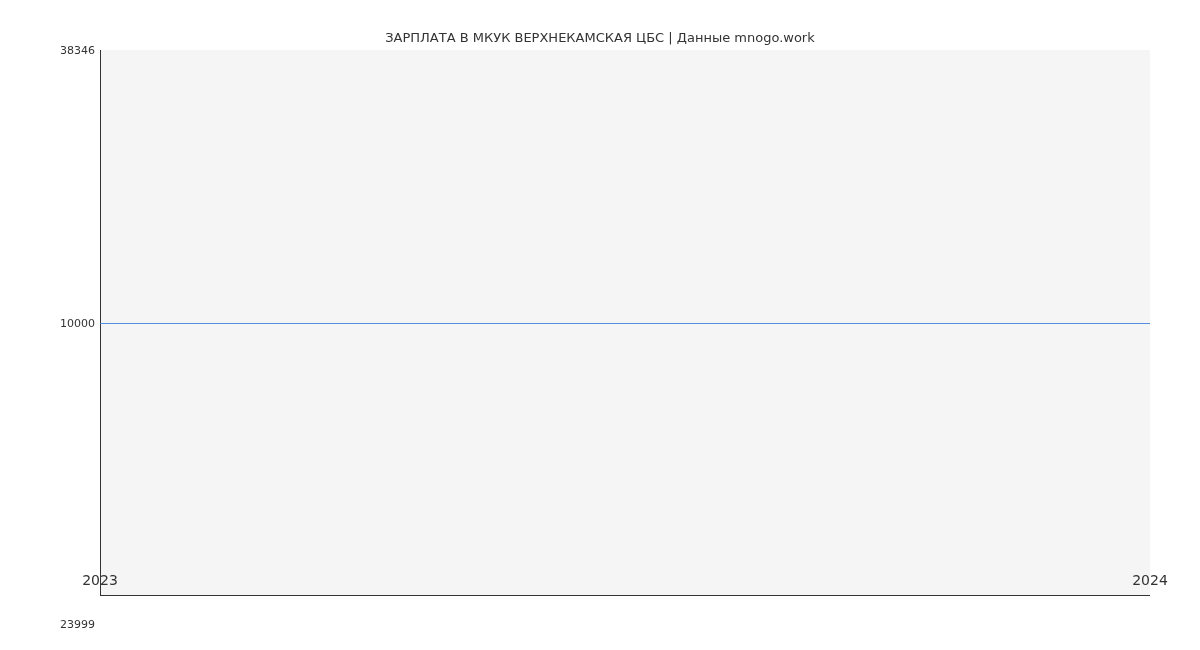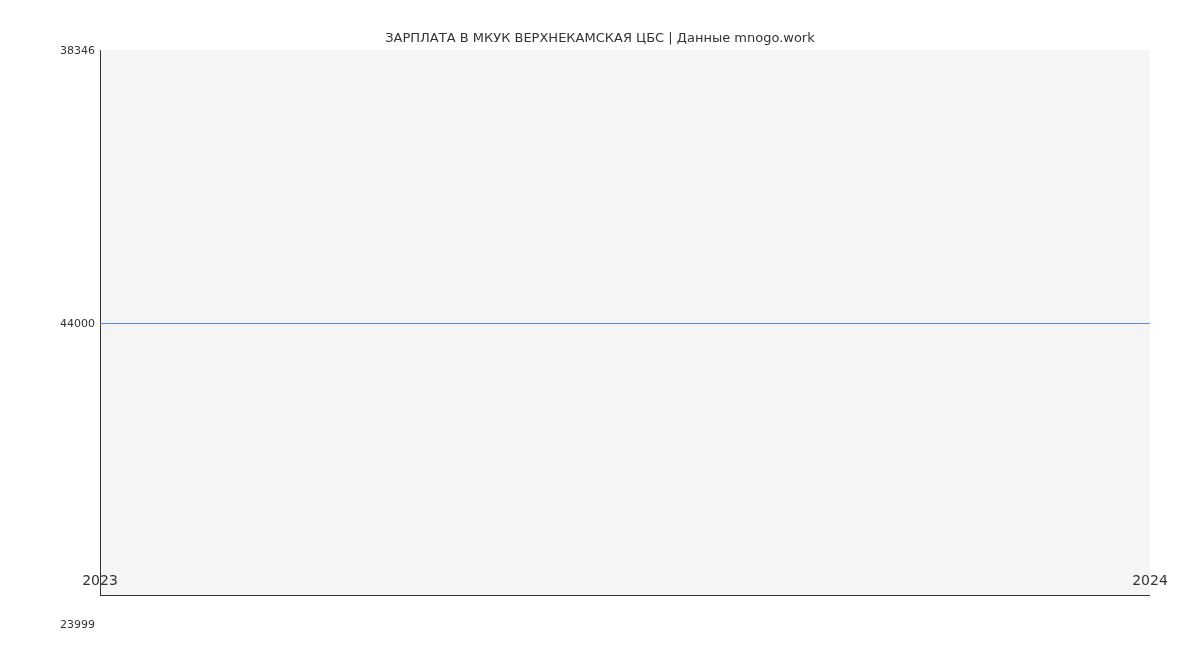--- a/index.html
+++ b/index.html
@@ -59,19 +59,19 @@
   }
 </style>
 </head>
 <body>
 
 <div class="title">ЗАРПЛАТА В МКУК ВЕРХНЕКАМСКАЯ ЦБС | Данные mnogo.work</div>
 
 <div class="plot-area"></div>
 
 <div class="y-tick-label" style="top:596px;margin-top:28px;">23999</div>
-<div class="y-tick-label" style="top:323px;">44000</div>
+<div class="y-tick-label" style="top:323px;">10000</div>
 <div class="y-tick-label" style="top:50px;">38346</div>
 
 <div class="x-tick-label" style="left:100px;">2023</div>
 <div class="x-tick-label" style="left:1150px;">2024</div>
 
 <div class="data-line" style="top:323px;"></div>
 
 </body></html>

